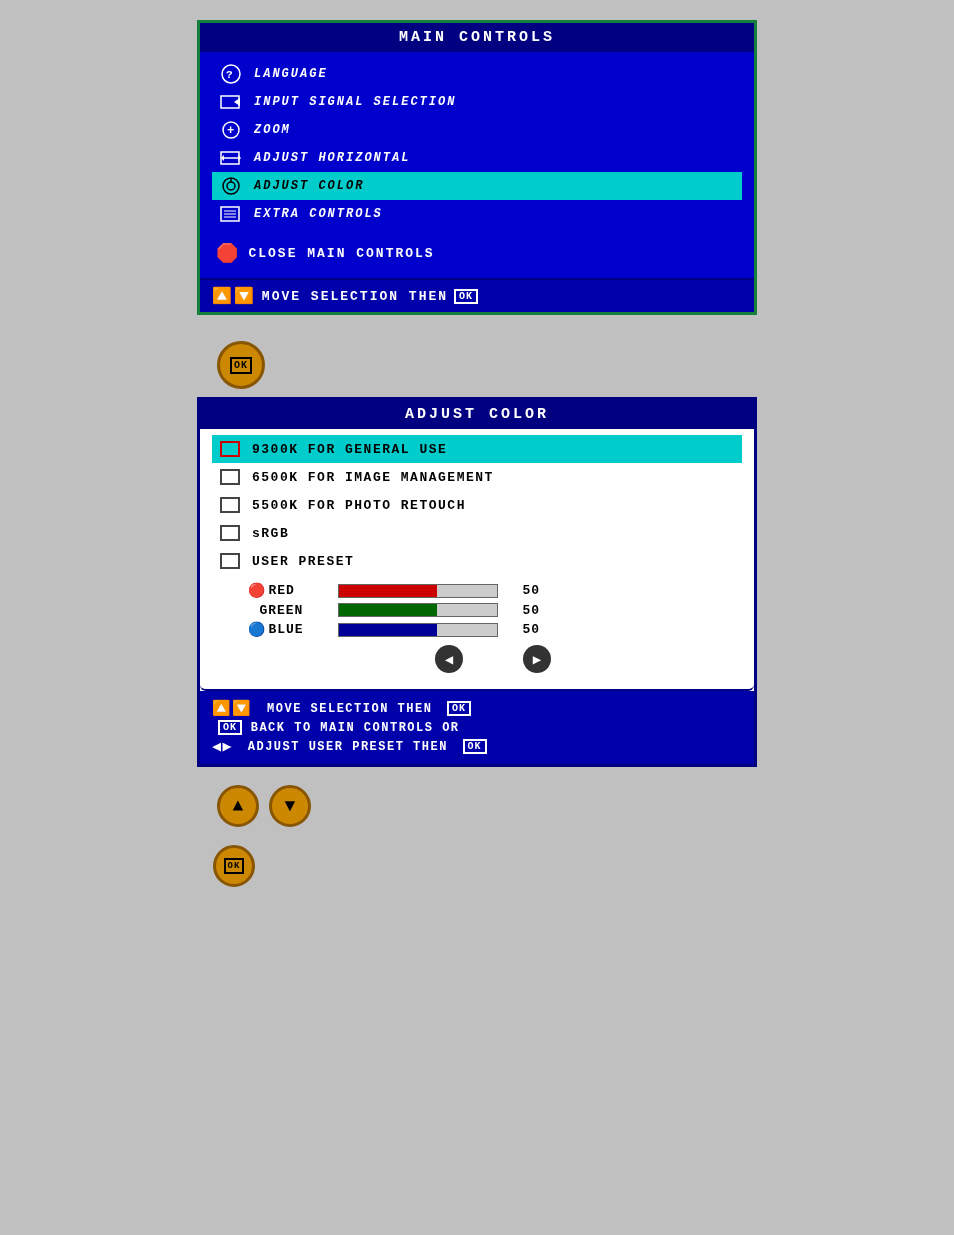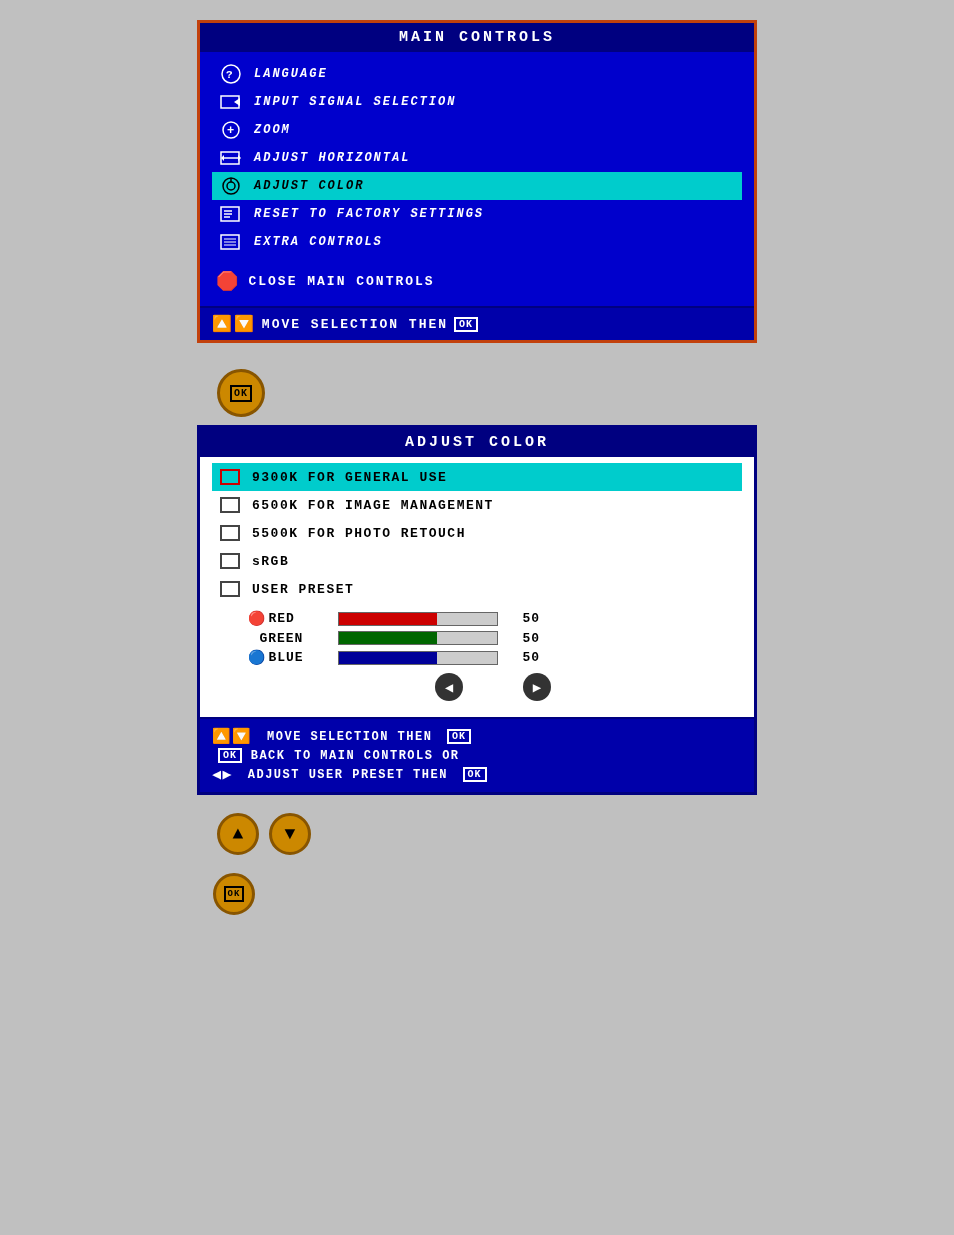--- a/index.html
+++ b/index.html
@@ -10,21 +10,21 @@
       min-height: 1235px;
       display: flex;
       flex-direction: column;
       align-items: center;
       padding: 20px 0;
     }
 
     
     .main-controls-panel {
       width: 560px;
-      border: 3px solid #c2410c;
+      border: 3px solid #15803d;
       background: #0000cc;
       margin-bottom: 18px;
     }
 
     .panel-title {
       background: #000080;
       color: #ffffff;
       text-align: center;
       font-size: 15px;
       font-weight: bold;
@@ -158,20 +158,21 @@
       letter-spacing: 3px;
       font-weight: bold;
       text-align: center;
       padding: 6px 0;
     }
 
     .color-panel-body {
       background: #ffffff;
       padding: 6px 12px 6px 12px;
       border-bottom: 2px solid #000080;
+      border-radius: 6px;
     }
 
     .color-menu-item {
       display: flex;
       align-items: center;
       font-size: 13px;
       letter-spacing: 1.5px;
       padding: 3px 4px;
       cursor: pointer;
       font-weight: bold;
@@ -420,31 +421,20 @@
       <div class="icon">
         <svg width="22" height="20" viewBox="0 0 22 20">
             <circle cx="11" cy="10" r="8" fill="none" stroke="#000" stroke-width="1.5"></circle>
             <circle cx="11" cy="10" r="4" fill="none" stroke="#000" stroke-width="1.5"></circle>
             <line x1="11" y1="2" x2="11" y2="6" stroke="#000" stroke-width="1.5"></line>
           </svg>
       </div>
       <span class="label">ADJUST  COLOR</span>
     </div>
 
-    <div class="menu-item">
-      <div class="icon">
-        <svg width="22" height="18" viewBox="0 0 22 18">
-            <rect x="1" y="2" width="18" height="14" fill="none" stroke="#fff" stroke-width="1.5"></rect>
-            <line x1="4" y1="6" x2="12" y2="6" stroke="#fff" stroke-width="1.5"></line>
-            <line x1="4" y1="9" x2="12" y2="9" stroke="#fff" stroke-width="1.5"></line>
-            <line x1="4" y1="12" x2="10" y2="12" stroke="#fff" stroke-width="1.5"></line>
-          </svg>
-      </div>
-      <span class="label">RESET  TO  FACTORY  SETTINGS</span>
-    </div>
 
     <div class="menu-item">
       <div class="icon">
         <svg width="22" height="18" viewBox="0 0 22 18">
             <rect x="1" y="2" width="18" height="14" fill="none" stroke="#fff" stroke-width="1.5"></rect>
             <line x1="4" y1="6" x2="16" y2="6" stroke="#fff" stroke-width="1"></line>
             <line x1="4" y1="9" x2="16" y2="9" stroke="#fff" stroke-width="1"></line>
             <line x1="4" y1="12" x2="16" y2="12" stroke="#fff" stroke-width="1"></line>
           </svg>
       </div>

